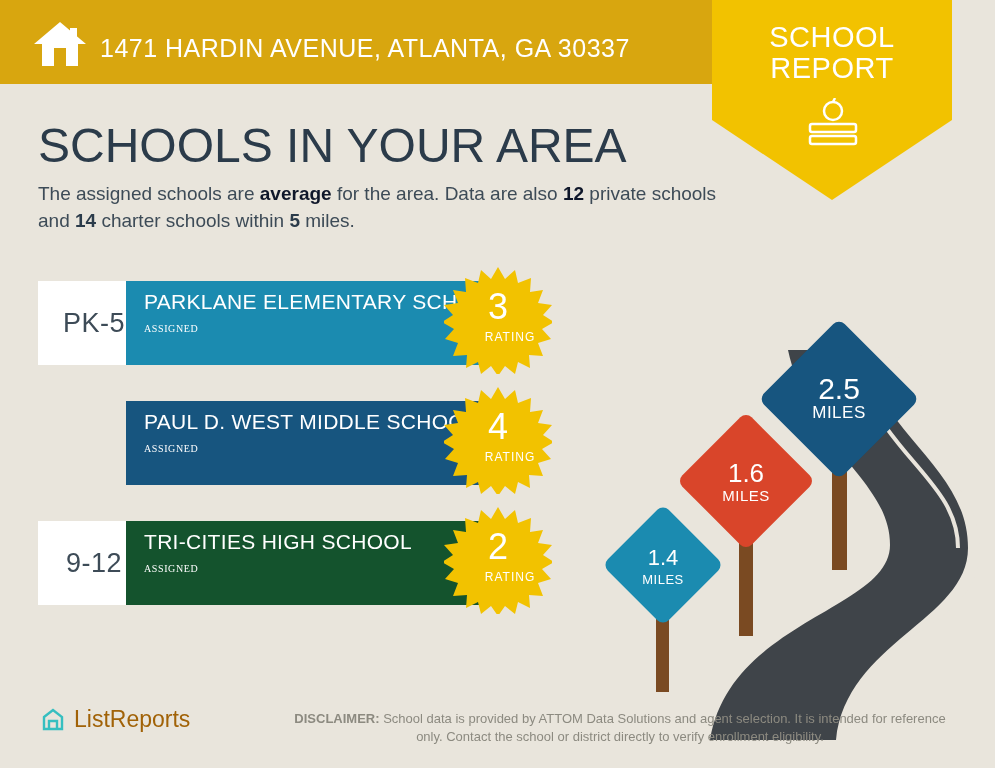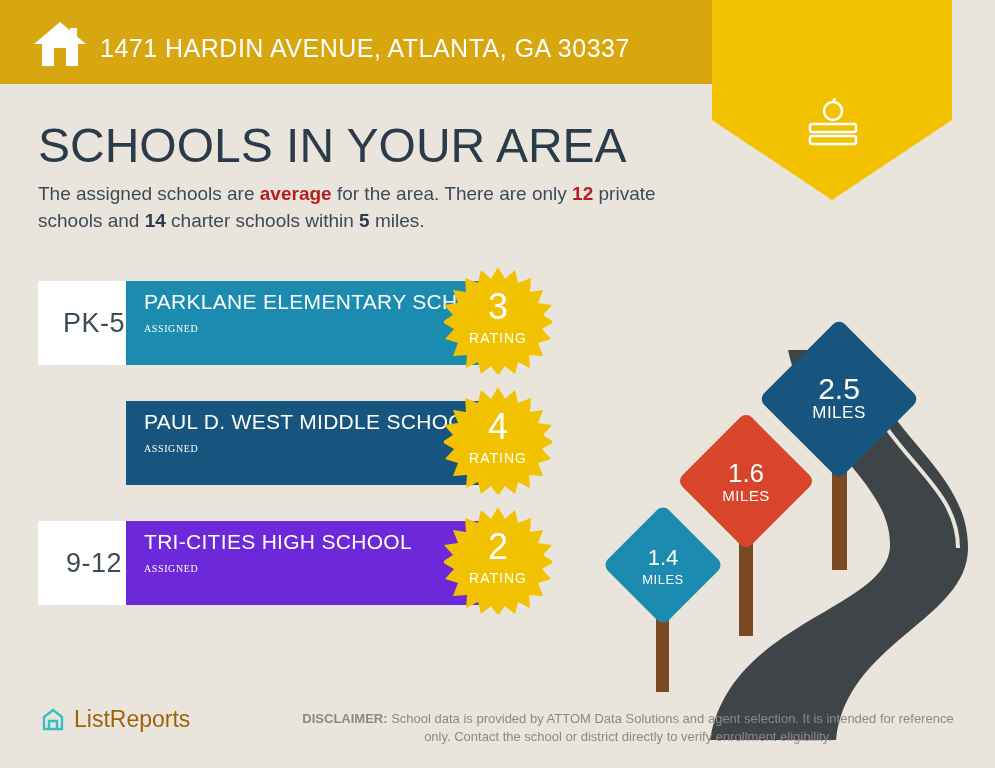--- a/index.html
+++ b/index.html
@@ -41,21 +41,21 @@
 
   
   .main-title{
     position:absolute;left:38px;top:118px;
     font-size:48px;font-weight:normal;color:#2b3b4a;letter-spacing:0px;
   }
   .subtitle{
     position:absolute;left:38px;top:180px;width:680px;
     font-size:19px;color:#3d4b57;line-height:27px;
   }
-  .hl{color:#b91c1c;font-weight:bold;}
+  .hl{color:#0f172a;font-weight:bold;}
   .hl-dark{color:#2b3b4a;font-weight:bold;}
 
   
   .school-row{
     position:absolute;left:38px;width:480px;height:84px;
   }
   .row-1{top:281px;}
   .row-2{top:401px;}
   .row-3{top:521px;}
 
@@ -66,43 +66,43 @@
   .grade-text{
     font-size:27px;color:#3d4b57;font-weight:400;letter-spacing:.5px;
   }
   .name-box{
     position:absolute;left:88px;top:0;width:392px;height:84px;
     border-radius:0 8px 8px 0;
     box-sizing:border-box;padding:8px 0 0 18px;color:#ffffff;
   }
   .name-box.teal{background:#1b8bb0;}
   .name-box.navy{background:#17557f;}
-  .name-box.red{background:#6d28d9;}
+  .name-box.red{background:#14532d;}
   .school-name{
     font-size:21px;line-height:26px;letter-spacing:.3px;
   }
   .assigned{
     font-size:10px;letter-spacing:.6px;margin-top:8px;font-family:Liberation Serif, serif;
   }
 
   
   .rating{
     position:absolute;width:108px;height:108px;
   }
   .r1{left:444px;top:266px;}
   .r2{left:444px;top:386px;}
   .r3{left:444px;top:506px;}
   .rating svg{position:absolute;left:0;top:0;}
   .rating-num{
     position:absolute;left:0;top:20px;width:108px;text-align:center;
     font-size:36px;color:#ffffff;font-weight:400;
   }
   .rating-label{
-    position:absolute;left:0;top:64px;width:108px;text-align:center;
-    font-size:14px;color:#ffffff;letter-spacing:1px;
+    position:absolute;left:12px;top:64px;width:108px;text-align:center;
+    font-size:12px;color:#ffffff;letter-spacing:1px;
   }
   .sign{position:absolute;}
   .sign .diamond{
     position:absolute;left:0;top:0;
     transform:rotate(45deg);
     border-radius:8px;
   }
   .sign .txt{
     position:absolute;left:0;top:0;width:100%;height:100%;
     display:flex;flex-direction:column;align-items:center;justify-content:center;
@@ -131,21 +131,21 @@
   .sign-c .post{left:50px;top:108px;width:15px;height:120px;}
 
   
   .logo{
     position:absolute;left:40px;top:706px;display:flex;align-items:center;
   }
   .logo-mark{width:26px;height:26px;margin-right:8px;}
   .logo-text{font-size:23px;color:#a16207;}
   .disclaimer{
     position:absolute;left:290px;top:710px;width:660px;
-    font-size:13px;color:#8c8a80;line-height:18px;text-align:center;margin-left:8px;
+    font-size:13px;color:#8c8a80;line-height:18px;text-align:center;
   }
   .disclaimer b{color:#8c8a80;}
 </style>
 </head>
 <body>
 
 <div class="header-bar"></div>
 
 <div class="home-icon">
   <svg width="56" height="48" viewBox="0 0 56 48">
@@ -153,34 +153,38 @@
     <rect x="38" y="8" width="7" height="12" fill="#ffffff"></rect>
     <rect x="22" y="28" width="12" height="18" fill="#d8a60f"></rect>
   </svg>
 </div>
 <div class="header-address">1471 HARDIN AVENUE, ATLANTA, GA 30337</div>
 
 <div class="badge">
   <svg class="badge-shape" viewBox="0 0 240 200">
     <polygon points="0,0 240,0 240,120 120,200 0,120" fill="#f2c200"></polygon>
   </svg>
+  <div class="badge-title">
+    <div>SCHOOL</div>
+    <div>REPORT</div>
+  </div>
   <div class="badge-art">
     <svg width="58" height="50" viewBox="0 0 58 50">
       <path d="M29 4 c-5 0 -9 4 -9 9 0 5 4 9 9 9 5 0 9 -4 9 -9 0 -5 -4 -9 -9 -9 z" fill="none" stroke="#ffffff" stroke-width="2.5"></path>
       <path d="M29 4 l2 -4" stroke="#ffffff" stroke-width="2.5" fill="none"></path>
       <rect x="6" y="26" width="46" height="8" rx="2" fill="none" stroke="#ffffff" stroke-width="2.5"></rect>
       <rect x="6" y="38" width="46" height="8" rx="2" fill="none" stroke="#ffffff" stroke-width="2.5"></rect>
     </svg>
   </div>
 </div>
 
 <div class="main-title">SCHOOLS IN YOUR AREA</div>
 
 <div class="subtitle">
-  <span>The assigned schools are </span><span class="hl">average</span><span> for the area. There are only </span><span class="hl">12</span><span> private schools and </span><span class="hl-dark">14</span><span> charter schools within </span><span class="hl-dark">5</span><span> miles.</span>
+  <span>The assigned schools are </span><span class="hl">average</span><span> for the area. Data are also </span><span class="hl">12</span><span> private schools and </span><span class="hl-dark">14</span><span> charter schools within </span><span class="hl-dark">5</span><span> miles.</span>
 </div>
 
 <div class="school-row row-1">
   <div class="grade-box">
     <span class="grade-text">PK-5</span>
   </div>
   <div class="name-box teal">
     <div class="school-name">PARKLANE ELEMENTARY SCHOOL</div>
     <div class="assigned">ASSIGNED</div>
   </div>

